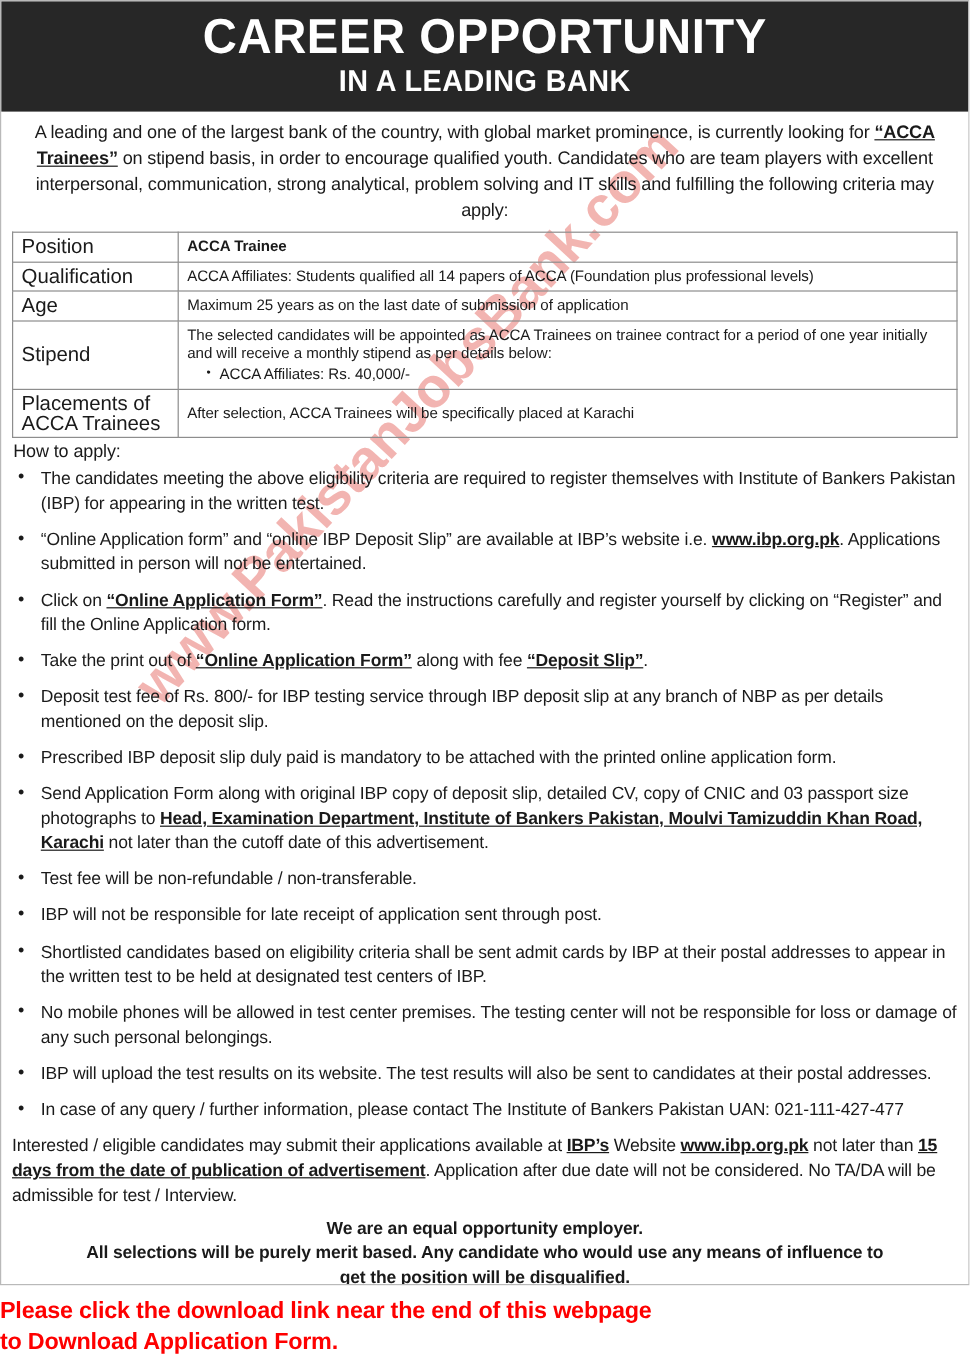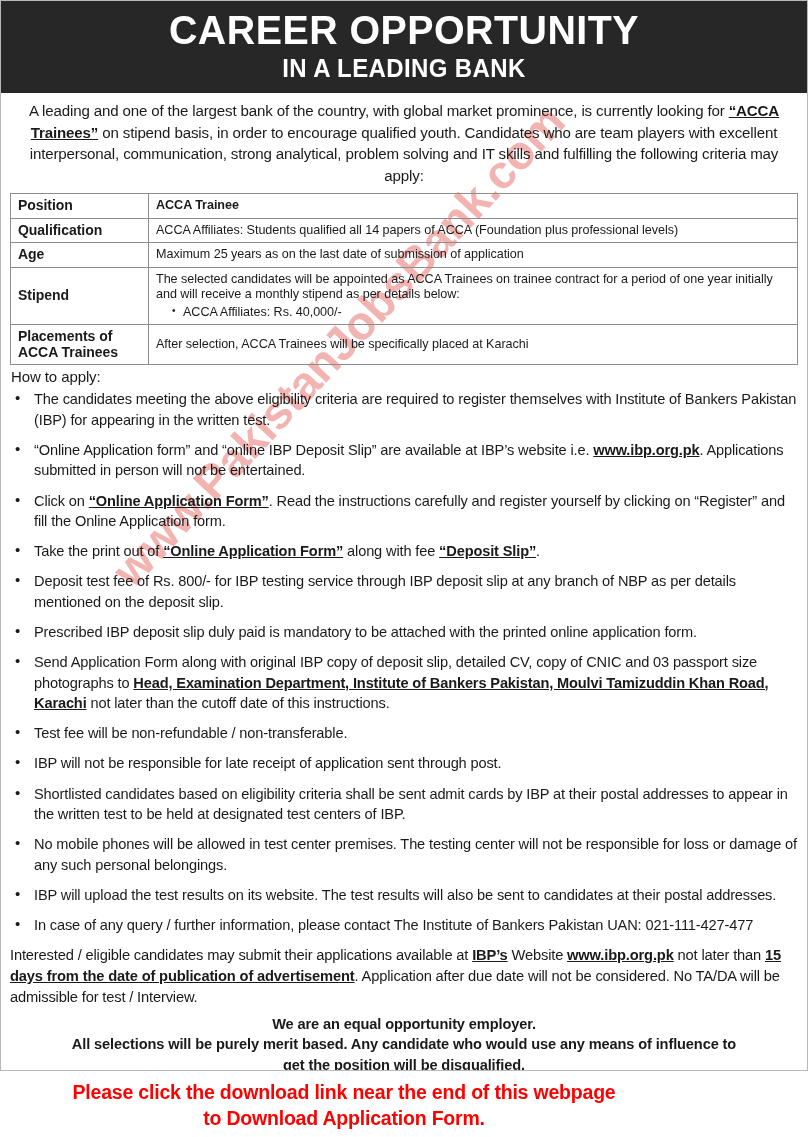--- a/index.html
+++ b/index.html
@@ -86,22 +86,22 @@
   table.info td {
     border: 1px solid #8d8d8d;
     padding: 4px 6px 4px 7px;
     font-size: 12.6px;
     line-height: 15.6px;
     vertical-align: middle;
     letter-spacing: -0.05px;
   }
   table.info td.label {
     width: 124px;
-    font-weight: bold;
-    font-size: 14px;
+    font-weight: normal;
+    font-size: 17px;
   }
   table.info td.value {
     font-weight: normal;
   }
   table.info td.value.strong {
     font-weight: bold;
   }
   table.info ul.subbullet {
     margin: 1px 0 0 0;
     padding: 0 0 0 16px;
@@ -192,21 +192,20 @@
     font-family: "Liberation Sans", sans-serif;
     letter-spacing: -0.5px;
   }
 
   
   #download-note {
     position: absolute;
     left: 0;
     top: 1080px;
     width: 688px;
-    text-align: center;
     color: #fe0000;
     font-weight: bold;
     font-size: 19.5px;
     line-height: 25.5px;
     font-family: "Liberation Sans Narrow", "Liberation Sans", sans-serif;
     letter-spacing: -0.2px;
   }
   #download-note span { display: block; }
 </style>
 </head>
@@ -252,21 +251,21 @@
 
     <div class="howto-heading">How to apply:</div>
 
     <ul class="apply-list">
         <li><span>The candidates meeting the above eligibility criteria are required to register themselves with Institute of Bankers Pakistan (IBP) for appearing in the written test.</span></li>
         <li><span>“Online Application form” and “online IBP Deposit Slip” are available at IBP’s website i.e. </span><span class="ul-bold">www.ibp.org.pk</span><span>. Applications submitted in person will not be entertained.</span></li>
         <li><span>Click on </span><span class="ul-bold">“Online Application Form”</span><span>. Read the instructions carefully and register yourself by clicking on “Register” and fill the Online Application form.</span></li>
         <li><span>Take the print out of </span><span class="ul-bold">“Online Application Form”</span><span> along with fee </span><span class="ul-bold">“Deposit Slip”</span><span>.</span></li>
         <li><span>Deposit test fee of Rs. 800/- for IBP testing service through IBP deposit slip at any branch of NBP as per details mentioned on the deposit slip.</span></li>
         <li><span>Prescribed IBP deposit slip duly paid is mandatory to be attached with the printed online application form.</span></li>
-        <li><span>Send Application Form along with original IBP copy of deposit slip, detailed CV, copy of CNIC and 03 passport size photographs to </span><span class="ul-bold">Head, Examination Department, Institute of Bankers Pakistan, Moulvi Tamizuddin Khan Road, Karachi</span><span> not later than the cutoff date of this instructions.</span></li>
+        <li><span>Send Application Form along with original IBP copy of deposit slip, detailed CV, copy of CNIC and 03 passport size photographs to </span><span class="ul-bold">Head, Examination Department, Institute of Bankers Pakistan, Moulvi Tamizuddin Khan Road, Karachi</span><span> not later than the cutoff date of this advertisement.</span></li>
         <li><span>Test fee will be non-refundable / non-transferable.</span></li>
         <li><span>IBP will not be responsible for late receipt of application sent through post.</span></li>
         <li><span>Shortlisted candidates based on eligibility criteria shall be sent admit cards by IBP at their postal addresses to appear in the written test to be held at designated test centers of IBP.</span></li>
         <li><span>No mobile phones will be allowed in test center premises. The testing center will not be responsible for loss or damage of any such personal belongings.</span></li>
         <li><span>IBP will upload the test results on its website. The test results will also be sent to candidates at their postal addresses.</span></li>
         <li><span>In case of any query / further information, please contact The Institute of Bankers Pakistan UAN: 021-111-427-477</span></li>
       </ul>
 
     <p class="closing"><span>Interested / eligible candidates may submit their applications available at </span><span class="ul-bold">IBP’s</span><span> Website </span><span class="ul-bold">www.ibp.org.pk</span><span> not later than </span><span class="ul-bold">15 days from the date of publication of advertisement</span><span>. Application after due date will not be considered. No TA/DA will be admissible for test / Interview.</span></p>
 

